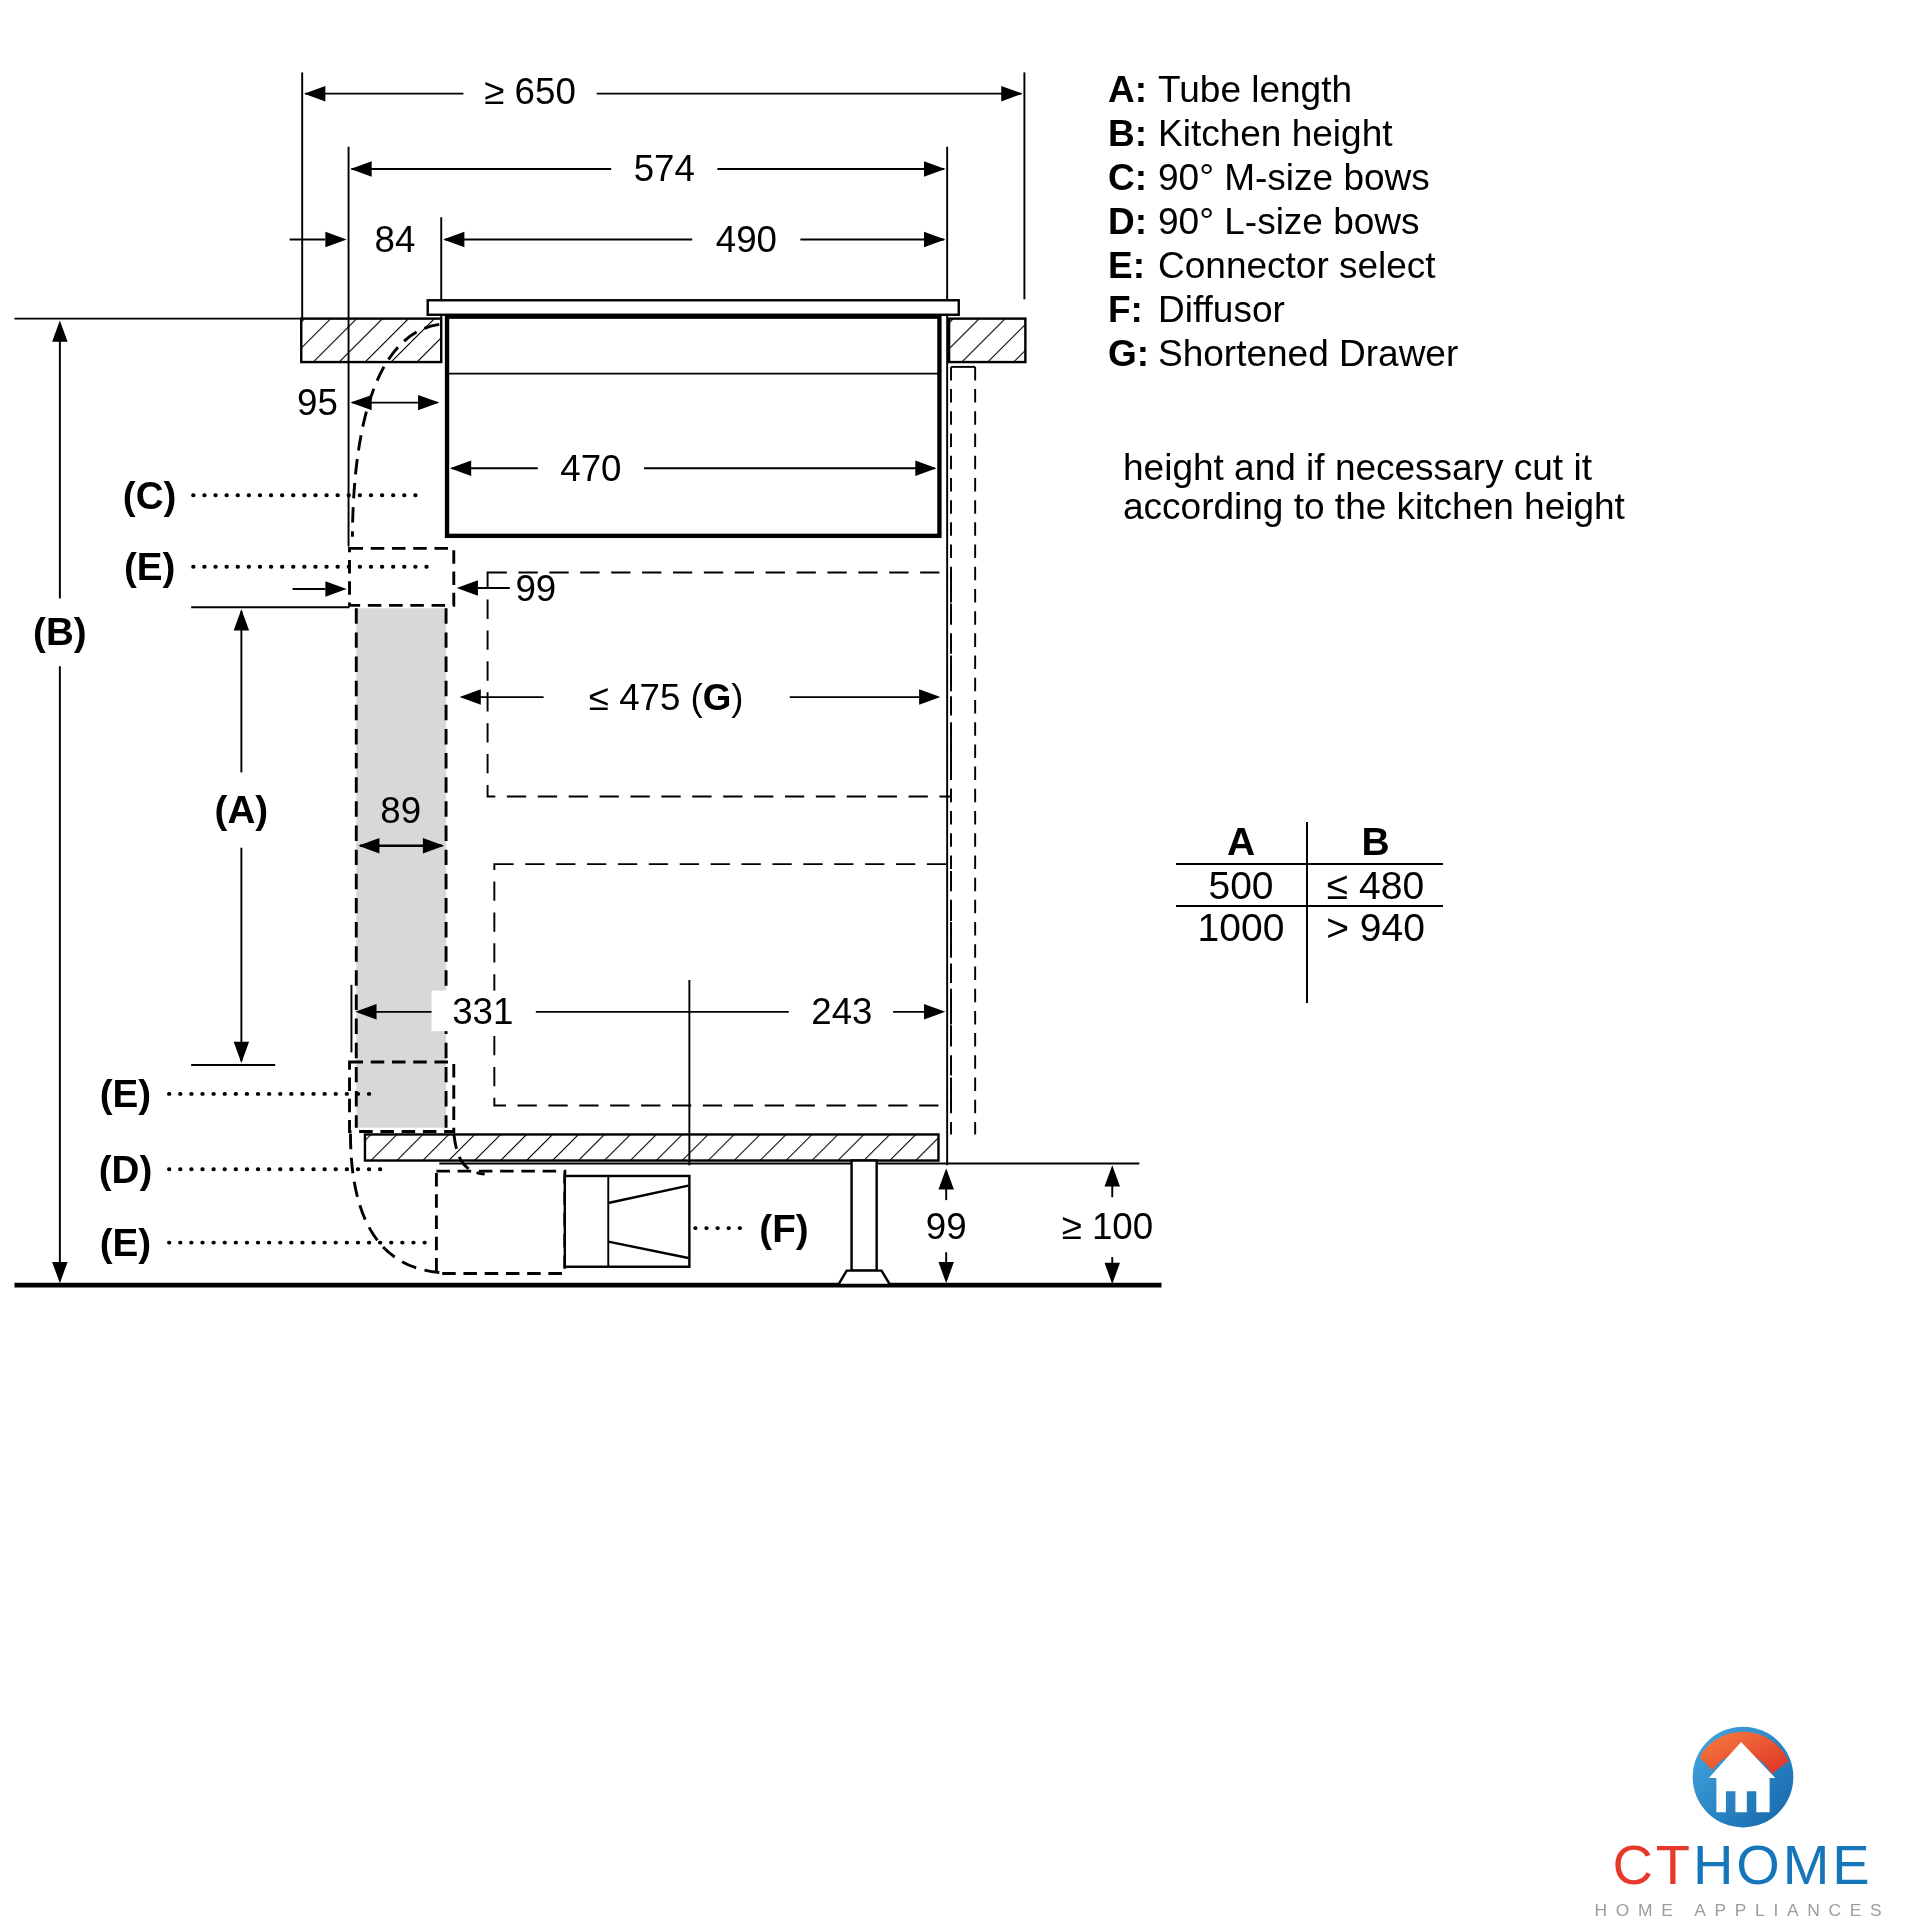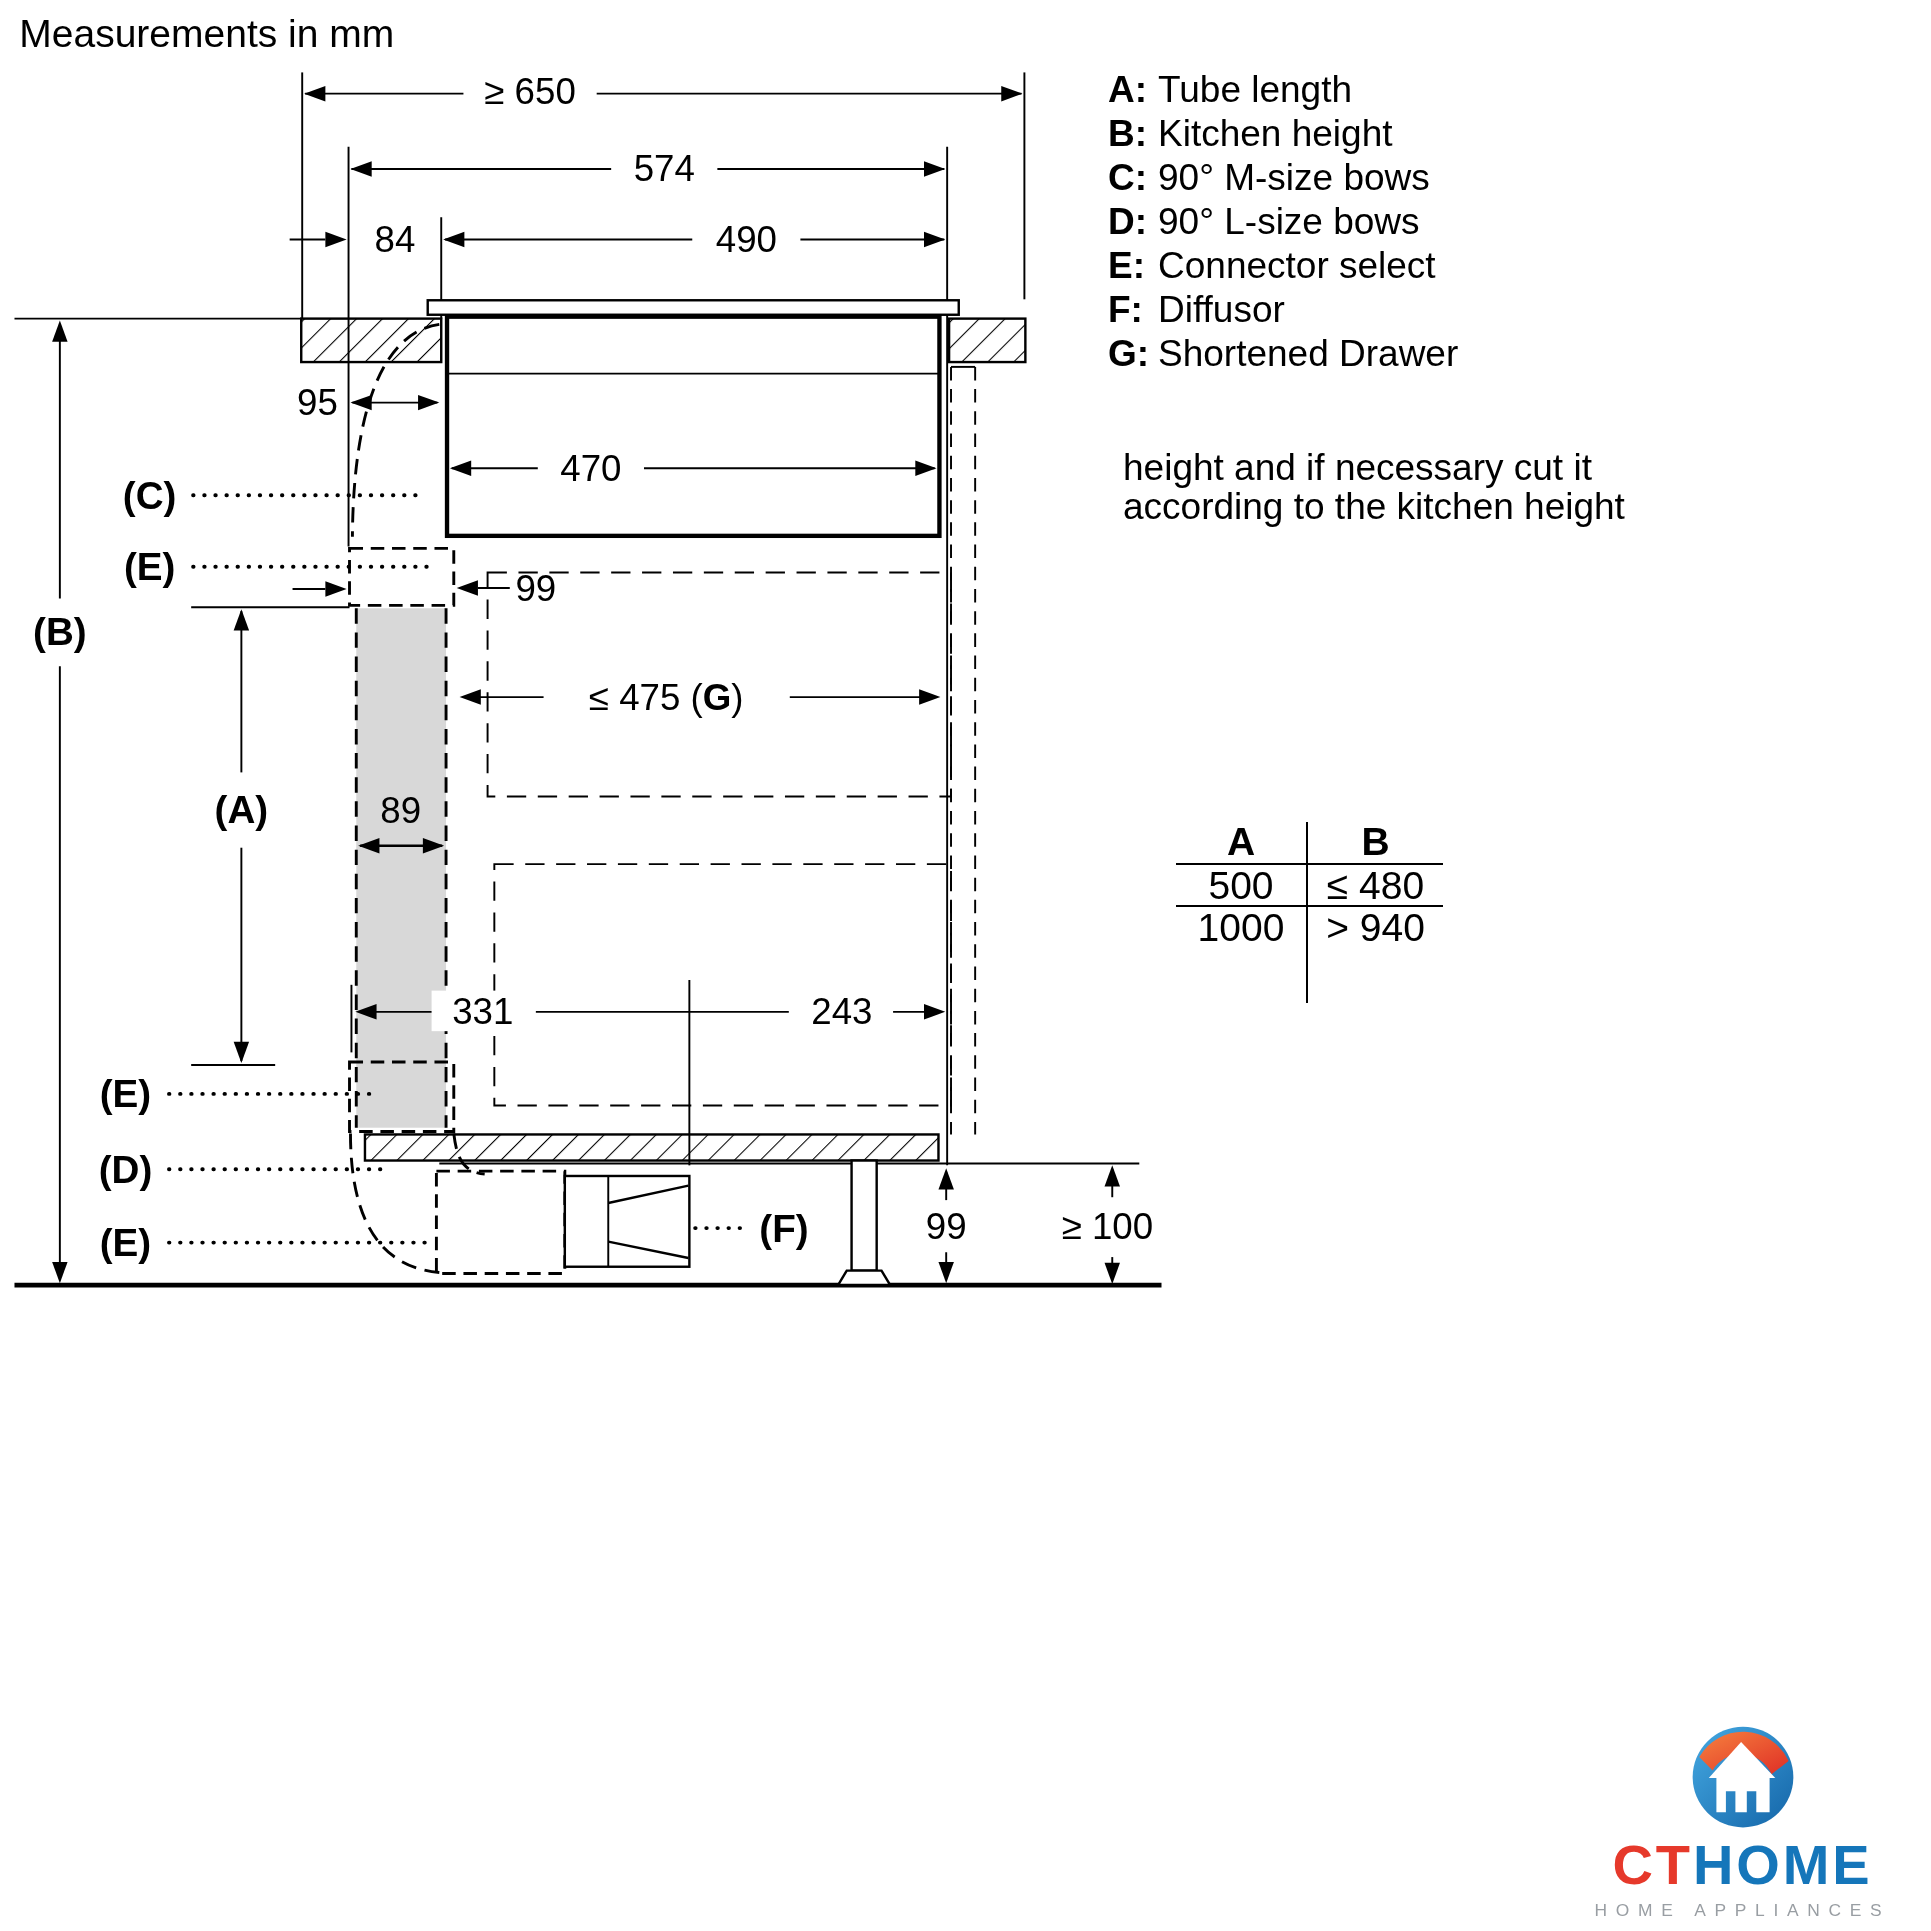--- a/index.html
+++ b/index.html
@@ -16,29 +16,28 @@
   .ab-table{left:1176px;top:822px;width:267px;}
   .ab-row{display:flex;}
   .ab-c1{width:130px;text-align:center;box-sizing:border-box;}
   .ab-c2{width:137px;text-align:center;box-sizing:border-box;border-left:2.4px solid #000;}
   .ab-head{height:41px;font-size:39px;font-weight:700;line-height:39px;}
   .ab-head .ab-c1,.ab-head .ab-c2{border-bottom:0;}
   .ab-line{border-top:2.4px solid #000;}
   .ab-data{height:40px;font-size:39px;font-weight:400;line-height:41px;}
   .ab-tail{height:56px;}
   .logo{left:1583px;top:1721px;width:319px;text-align:center;}
-  .logo-word{font-size:56px;font-weight:700;letter-spacing:2.9px;line-height:56px;margin-top:1.9px;white-space:nowrap;text-align:center;}
+  .logo-word{font-size:56px;font-weight:400;letter-spacing:2.9px;line-height:56px;margin-top:1.9px;white-space:nowrap;text-align:center;}
   .logo-tag{font-size:17.4px;font-weight:400;letter-spacing:8.7px;margin-top:7px;white-space:nowrap;}
 </style>
 </head>
 <body>
 
 <div class="page">
 
-  <div class="abs title">Measurements in mm</div>
 
   <svg class="abs" style="left:0;top:0" width="1931" height="1931" viewBox="0 0 2000 2000">
     <defs>
       <pattern id="hatch" patternUnits="userSpaceOnUse" width="19" height="19" patternTransform="rotate(45)">
         <line x1="0" y1="0" x2="0" y2="19" stroke="#000" stroke-width="2.2"></line>
       </pattern>
       <linearGradient id="lgB" x1="0" y1="0" x2="1" y2="1">
         <stop offset="0" stop-color="#45a9e2"></stop>
           <stop offset="1" stop-color="#1465a8"></stop>
       </linearGradient>

